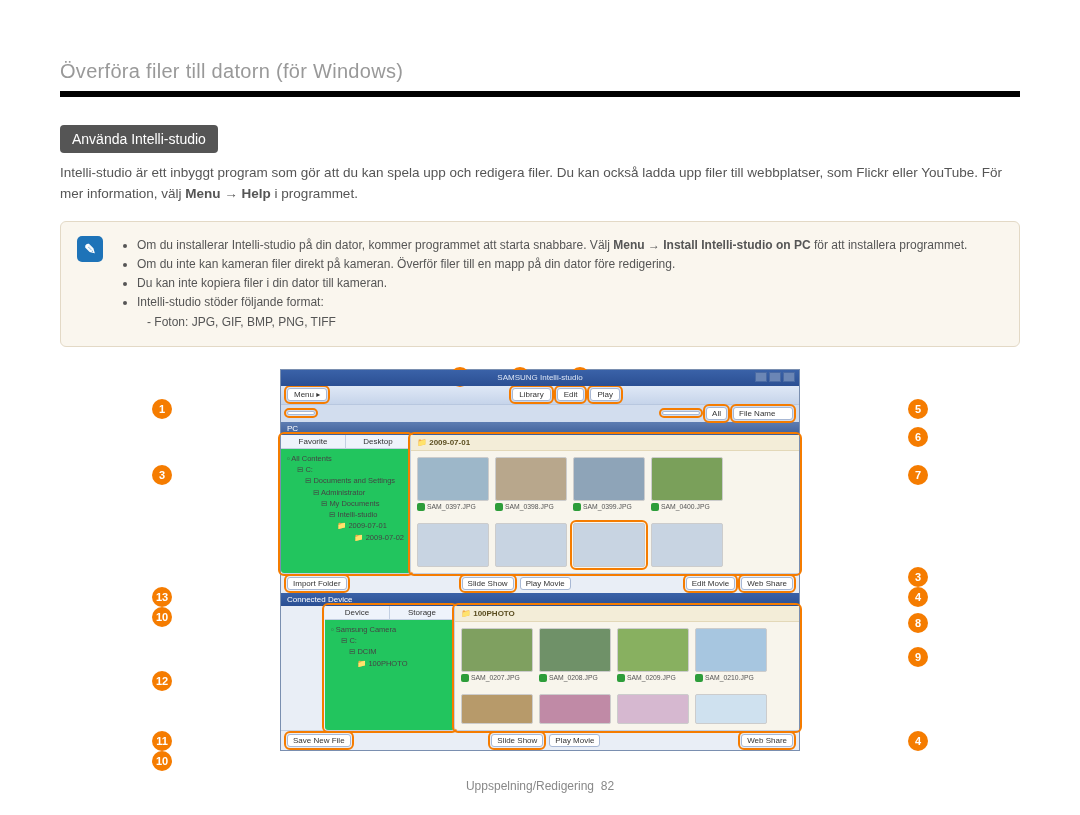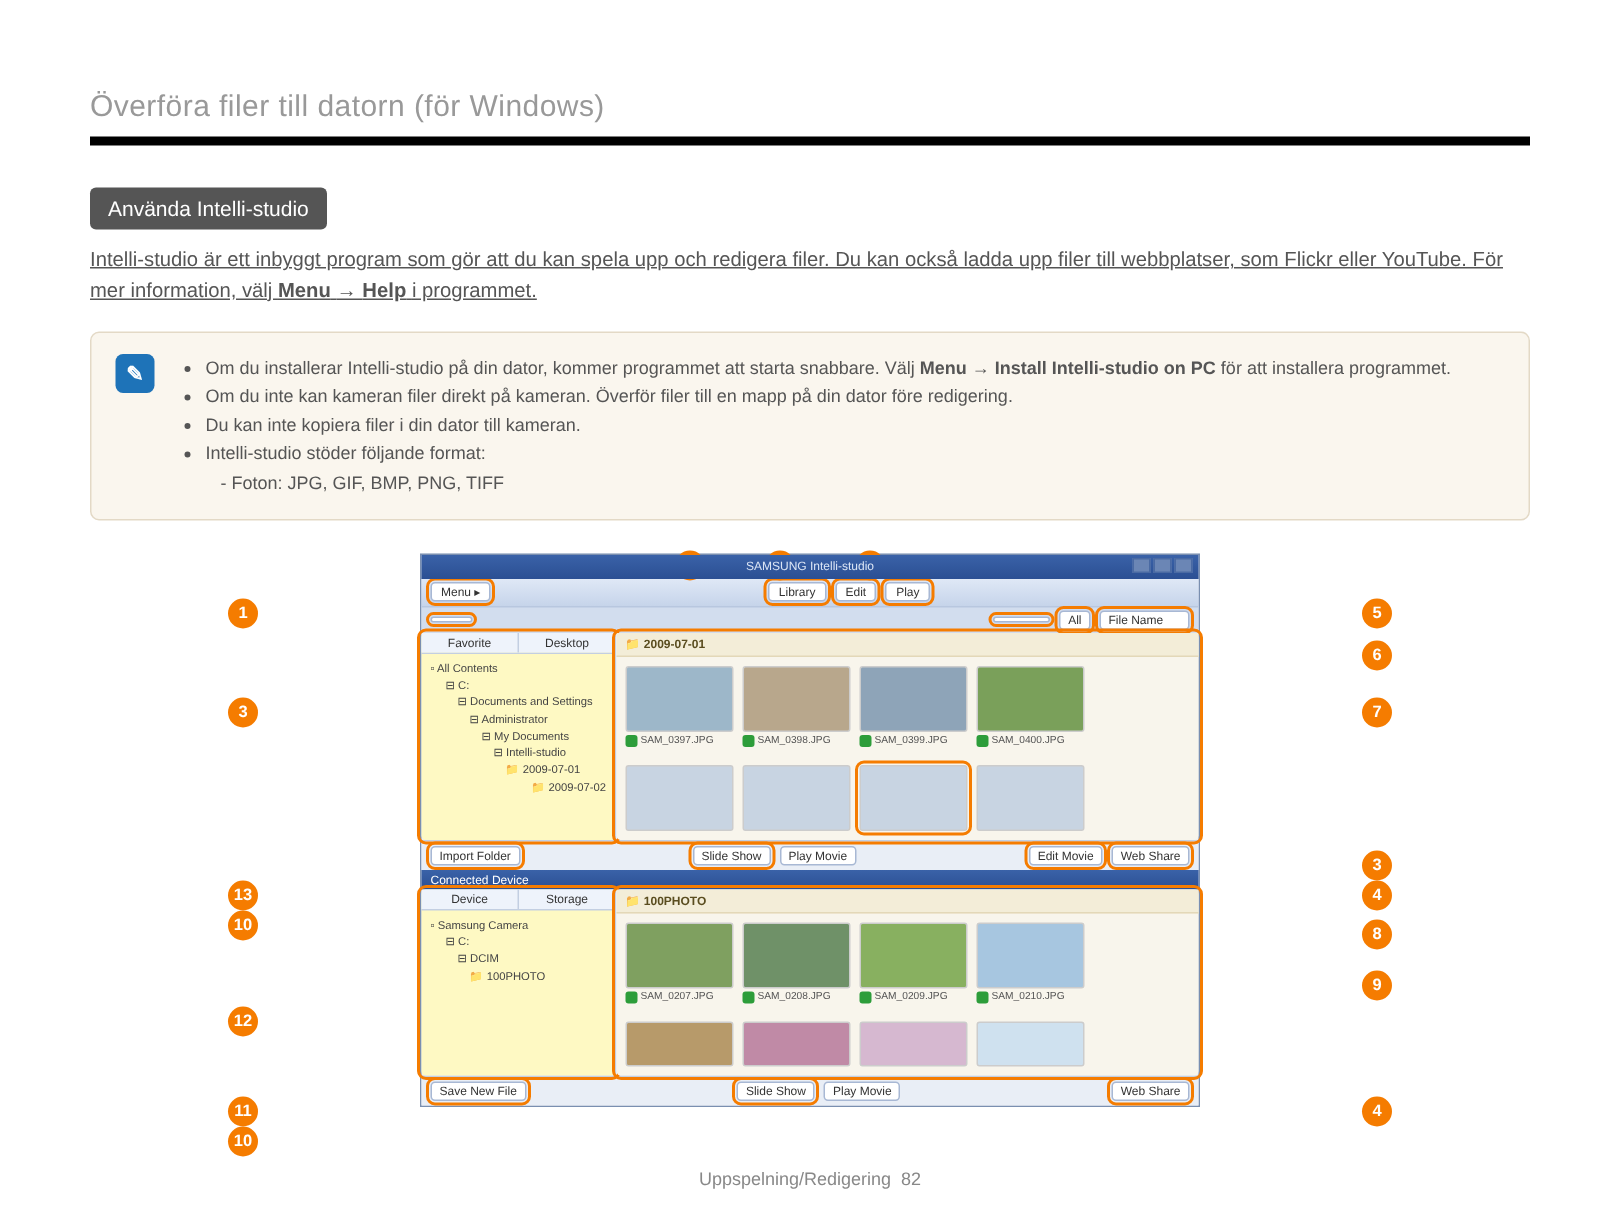--- a/index.html
+++ b/index.html
@@ -28,21 +28,20 @@
     font-size: 14px;
     padding: 6px 12px;
     border-radius: 4px;
     margin-bottom: 10px;
   }
   .intro {
     font-size: 13.5px;
     color: #555;
     line-height: 1.55;
     margin-bottom: 16px;
-    text-decoration: underline;
   }
   .intro b { font-weight: bold; }
   .arrow { font-family: Arial; }
   .note-box {
     border: 1px solid #e3d9c6;
     background: #faf6ee;
     border-radius: 6px;
     padding: 14px 16px 14px 60px;
     position: relative;
     font-size: 12px;
@@ -111,37 +110,37 @@
     padding: 1px 6px; display: flex; align-items: center; gap: 3px;
   }
   .highlight { outline: 2px solid #f57c00; outline-offset: 1px; border-radius: 3px; }
   .toolbar-row {
     height: 18px; background: #d2ddee; display: flex; align-items: center;
     padding: 0 6px; gap: 6px; border-top: 1px solid #b8c7df;
   }
   .tool-pill { background: #fff; border: 1px solid #a8b8d4; border-radius: 3px; padding: 1px 5px; }
   .body-split { display: flex; }
   .sidebar {
-    width: 130px; background: #fef9c3; border-right: 1px solid #c3cfe2;
+    width: 130px; background: #22c55e; border-right: 1px solid #c3cfe2;
   }
   .tabs { display: flex; border-bottom: 1px solid #c3cfe2; }
   .tab { flex: 1; text-align: center; padding: 2px 0; background: #eef3fb; border-right: 1px solid #c3cfe2; }
   .tab:last-child { border-right: none; }
   .tree { padding: 4px 6px; font-size: 7.5px; color: #444; line-height: 1.5; }
   .tree .sub { padding-left: 10px; }
   .content-pane { flex: 1; background: #f8f5ec; }
   .folder-hdr { padding: 3px 6px; font-weight: bold; color: #5a4d1f; background: #f3edd8; border-bottom: 1px solid #e3d8b8; }
   .thumbs { display: flex; flex-wrap: wrap; gap: 6px; padding: 6px; }
   .thumb { width: 72px; }
   .thumb .img { width: 72px; height: 44px; border: 1px solid #ccc; border-radius: 2px; }
   .thumb .cap { font-size: 6.8px; color: #555; margin-top: 2px; display: flex; align-items: center; gap: 2px; }
   .cam-dot { width: 8px; height: 8px; background: #2d9d3a; border-radius: 2px; display: inline-block; }
   .bottom-bar { background: #e9eef6; border-top: 1px solid #c3cfe2; display: flex; align-items: center; padding: 3px 6px; gap: 6px; }
   .cd-header { background: linear-gradient(#3a62a8,#2b4f93); color: #fff; padding: 2px 6px; font-size: 8px; }
-  .dev-body { display: flex; }
+  .dev-body { display: flex; padding-left: 44px; }
   .footer {
     position: absolute;
     bottom: 22px;
     left: 0; right: 0;
     text-align: center;
     font-size: 12px;
     color: #888;
   }
 </style>
 </head>
@@ -217,20 +216,21 @@
     </div>
 
     <div class="toolbar-row">
       <span class="tool-pill highlight" style="width:28px;"></span>
       <span style="flex:1"></span>
       <span class="tool-pill highlight" style="width:38px;"></span>
       <span class="tool-pill highlight">All</span>
       <span class="tool-pill highlight" style="width:60px;" title="File Name">File Name</span>
     </div>
 
+    <div class="cd-header" style="background:linear-gradient(#5e7db2,#3f5f99);">PC</div>
     <div class="body-split">
       <div class="sidebar highlight">
         <div class="tabs">
           <div class="tab">Favorite</div>
           <div class="tab">Desktop</div>
         </div>
         <div class="tree">
           <div>▫ <span>All Contents</span></div>
           <div class="sub">⊟ <span>C:</span></div>
           <div class="sub" style="padding-left:18px;">⊟ <span>Documents and Settings</span></div>

